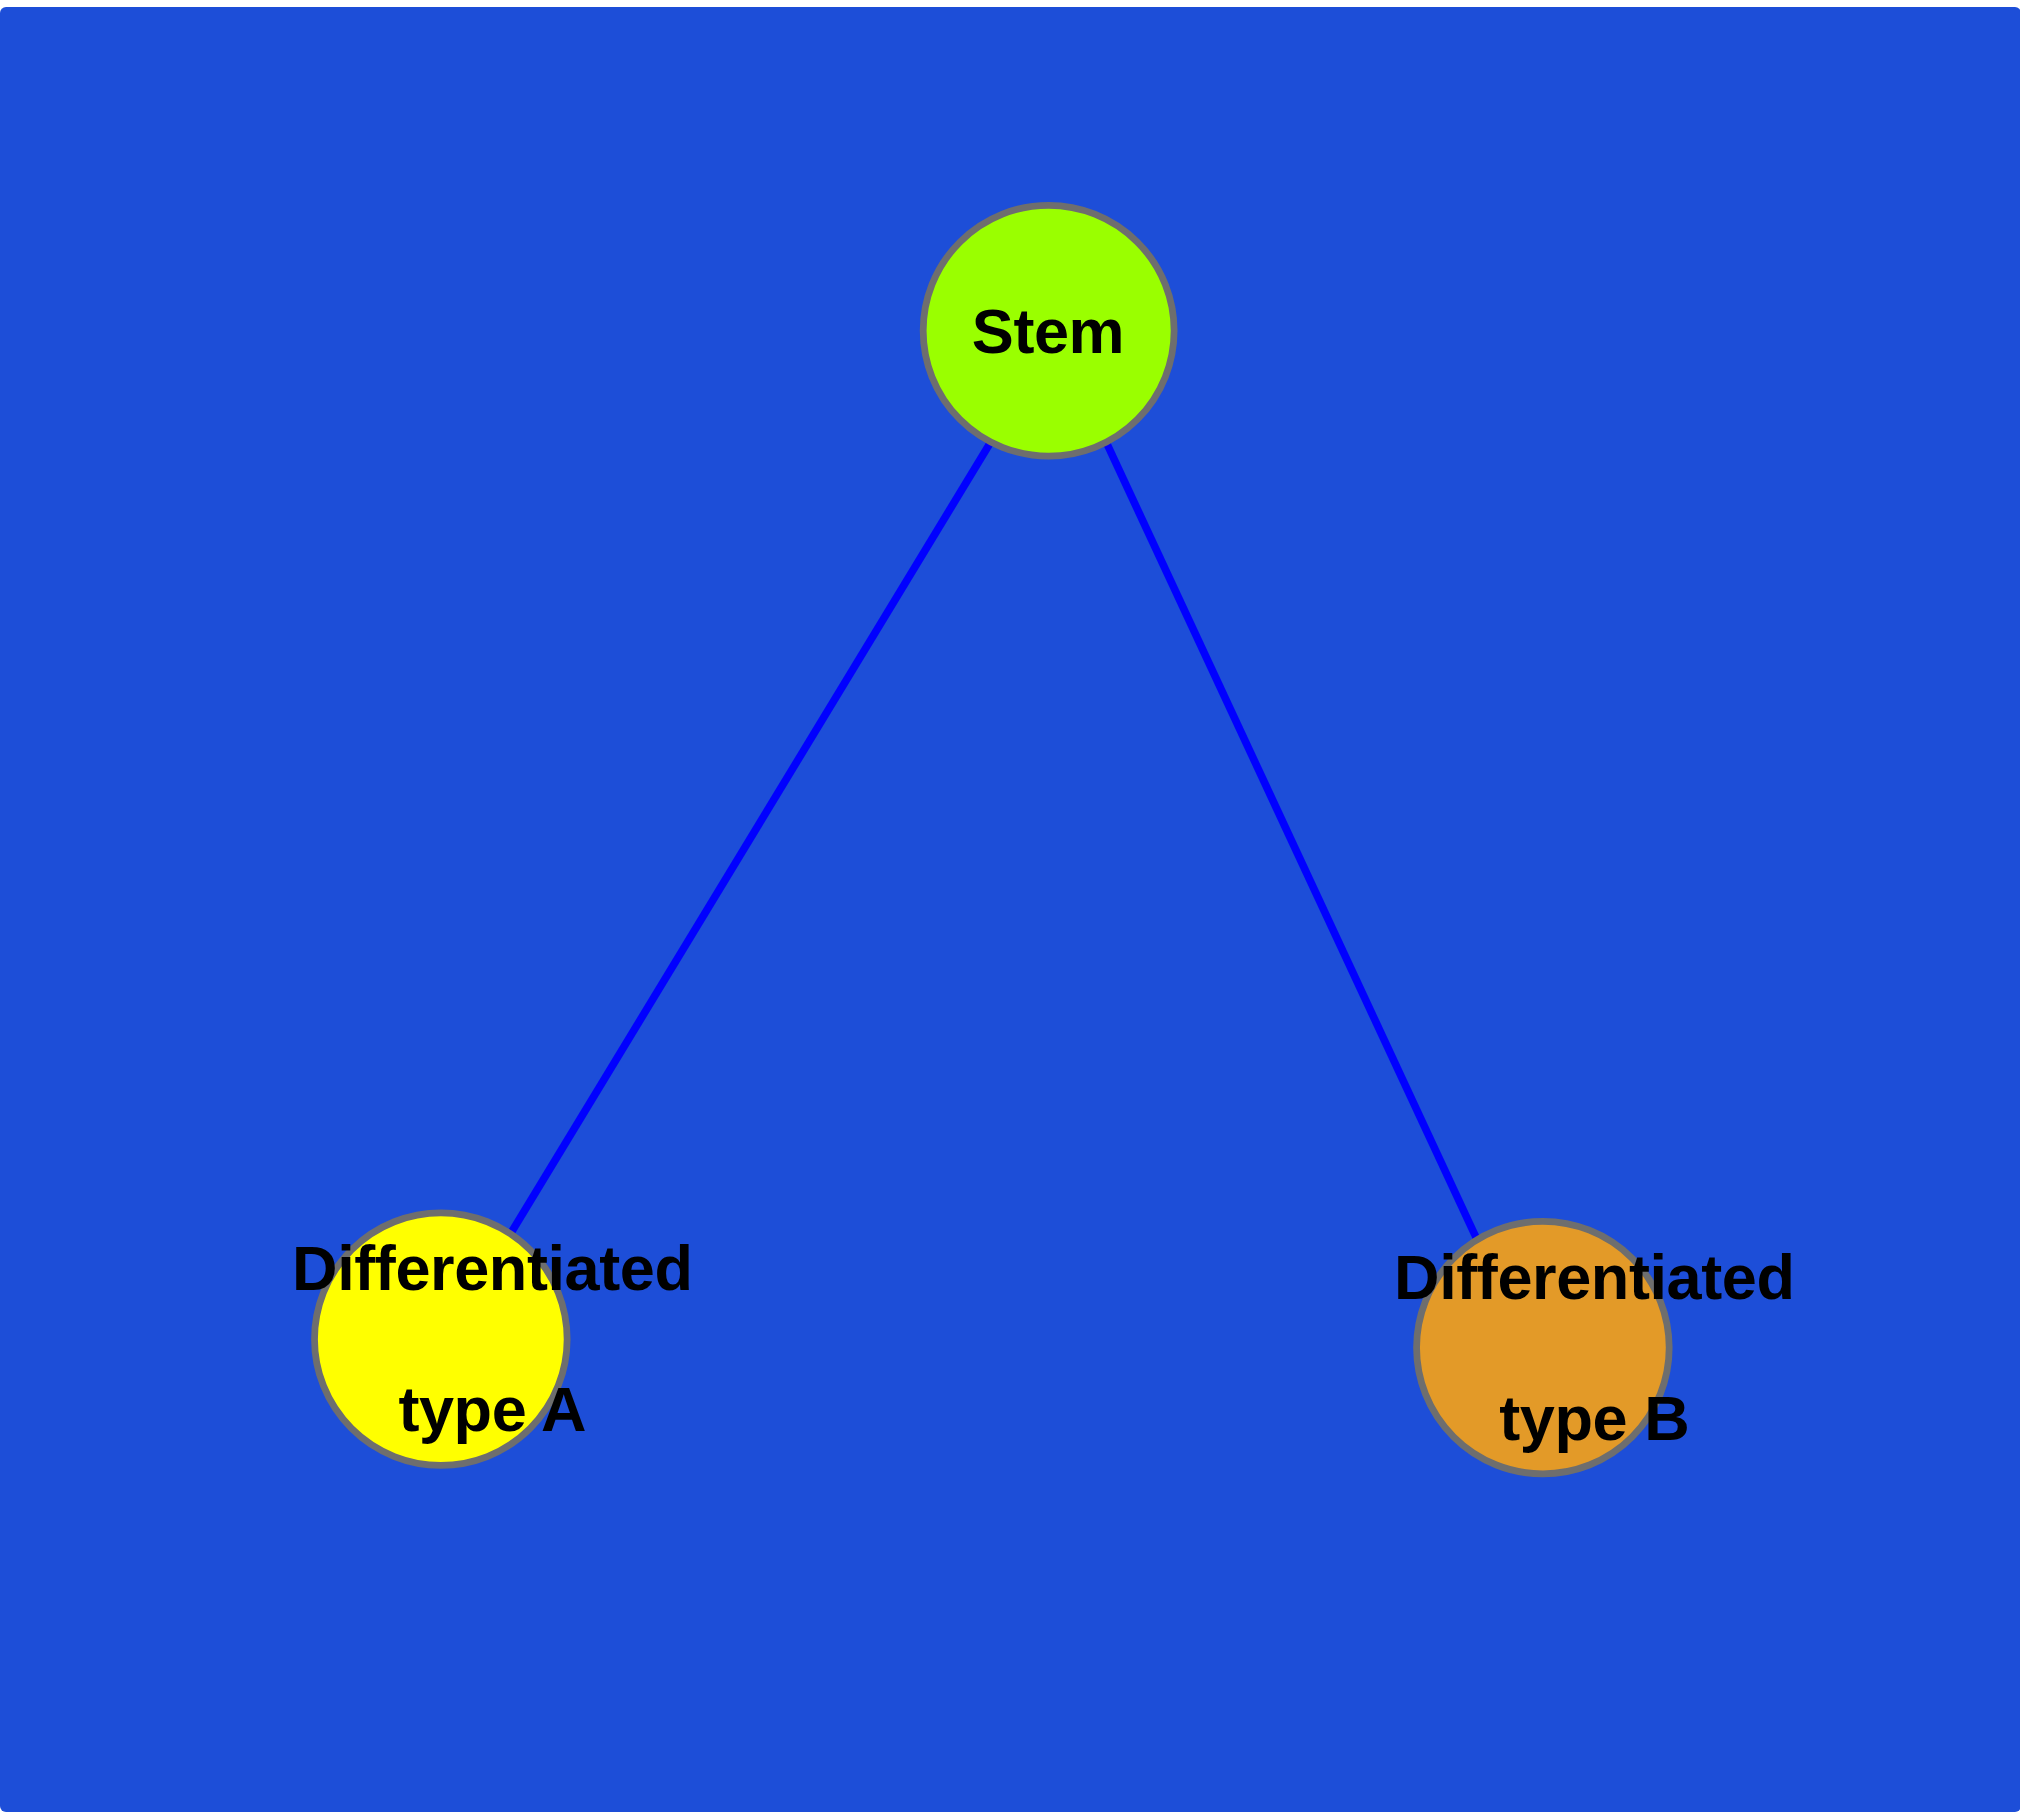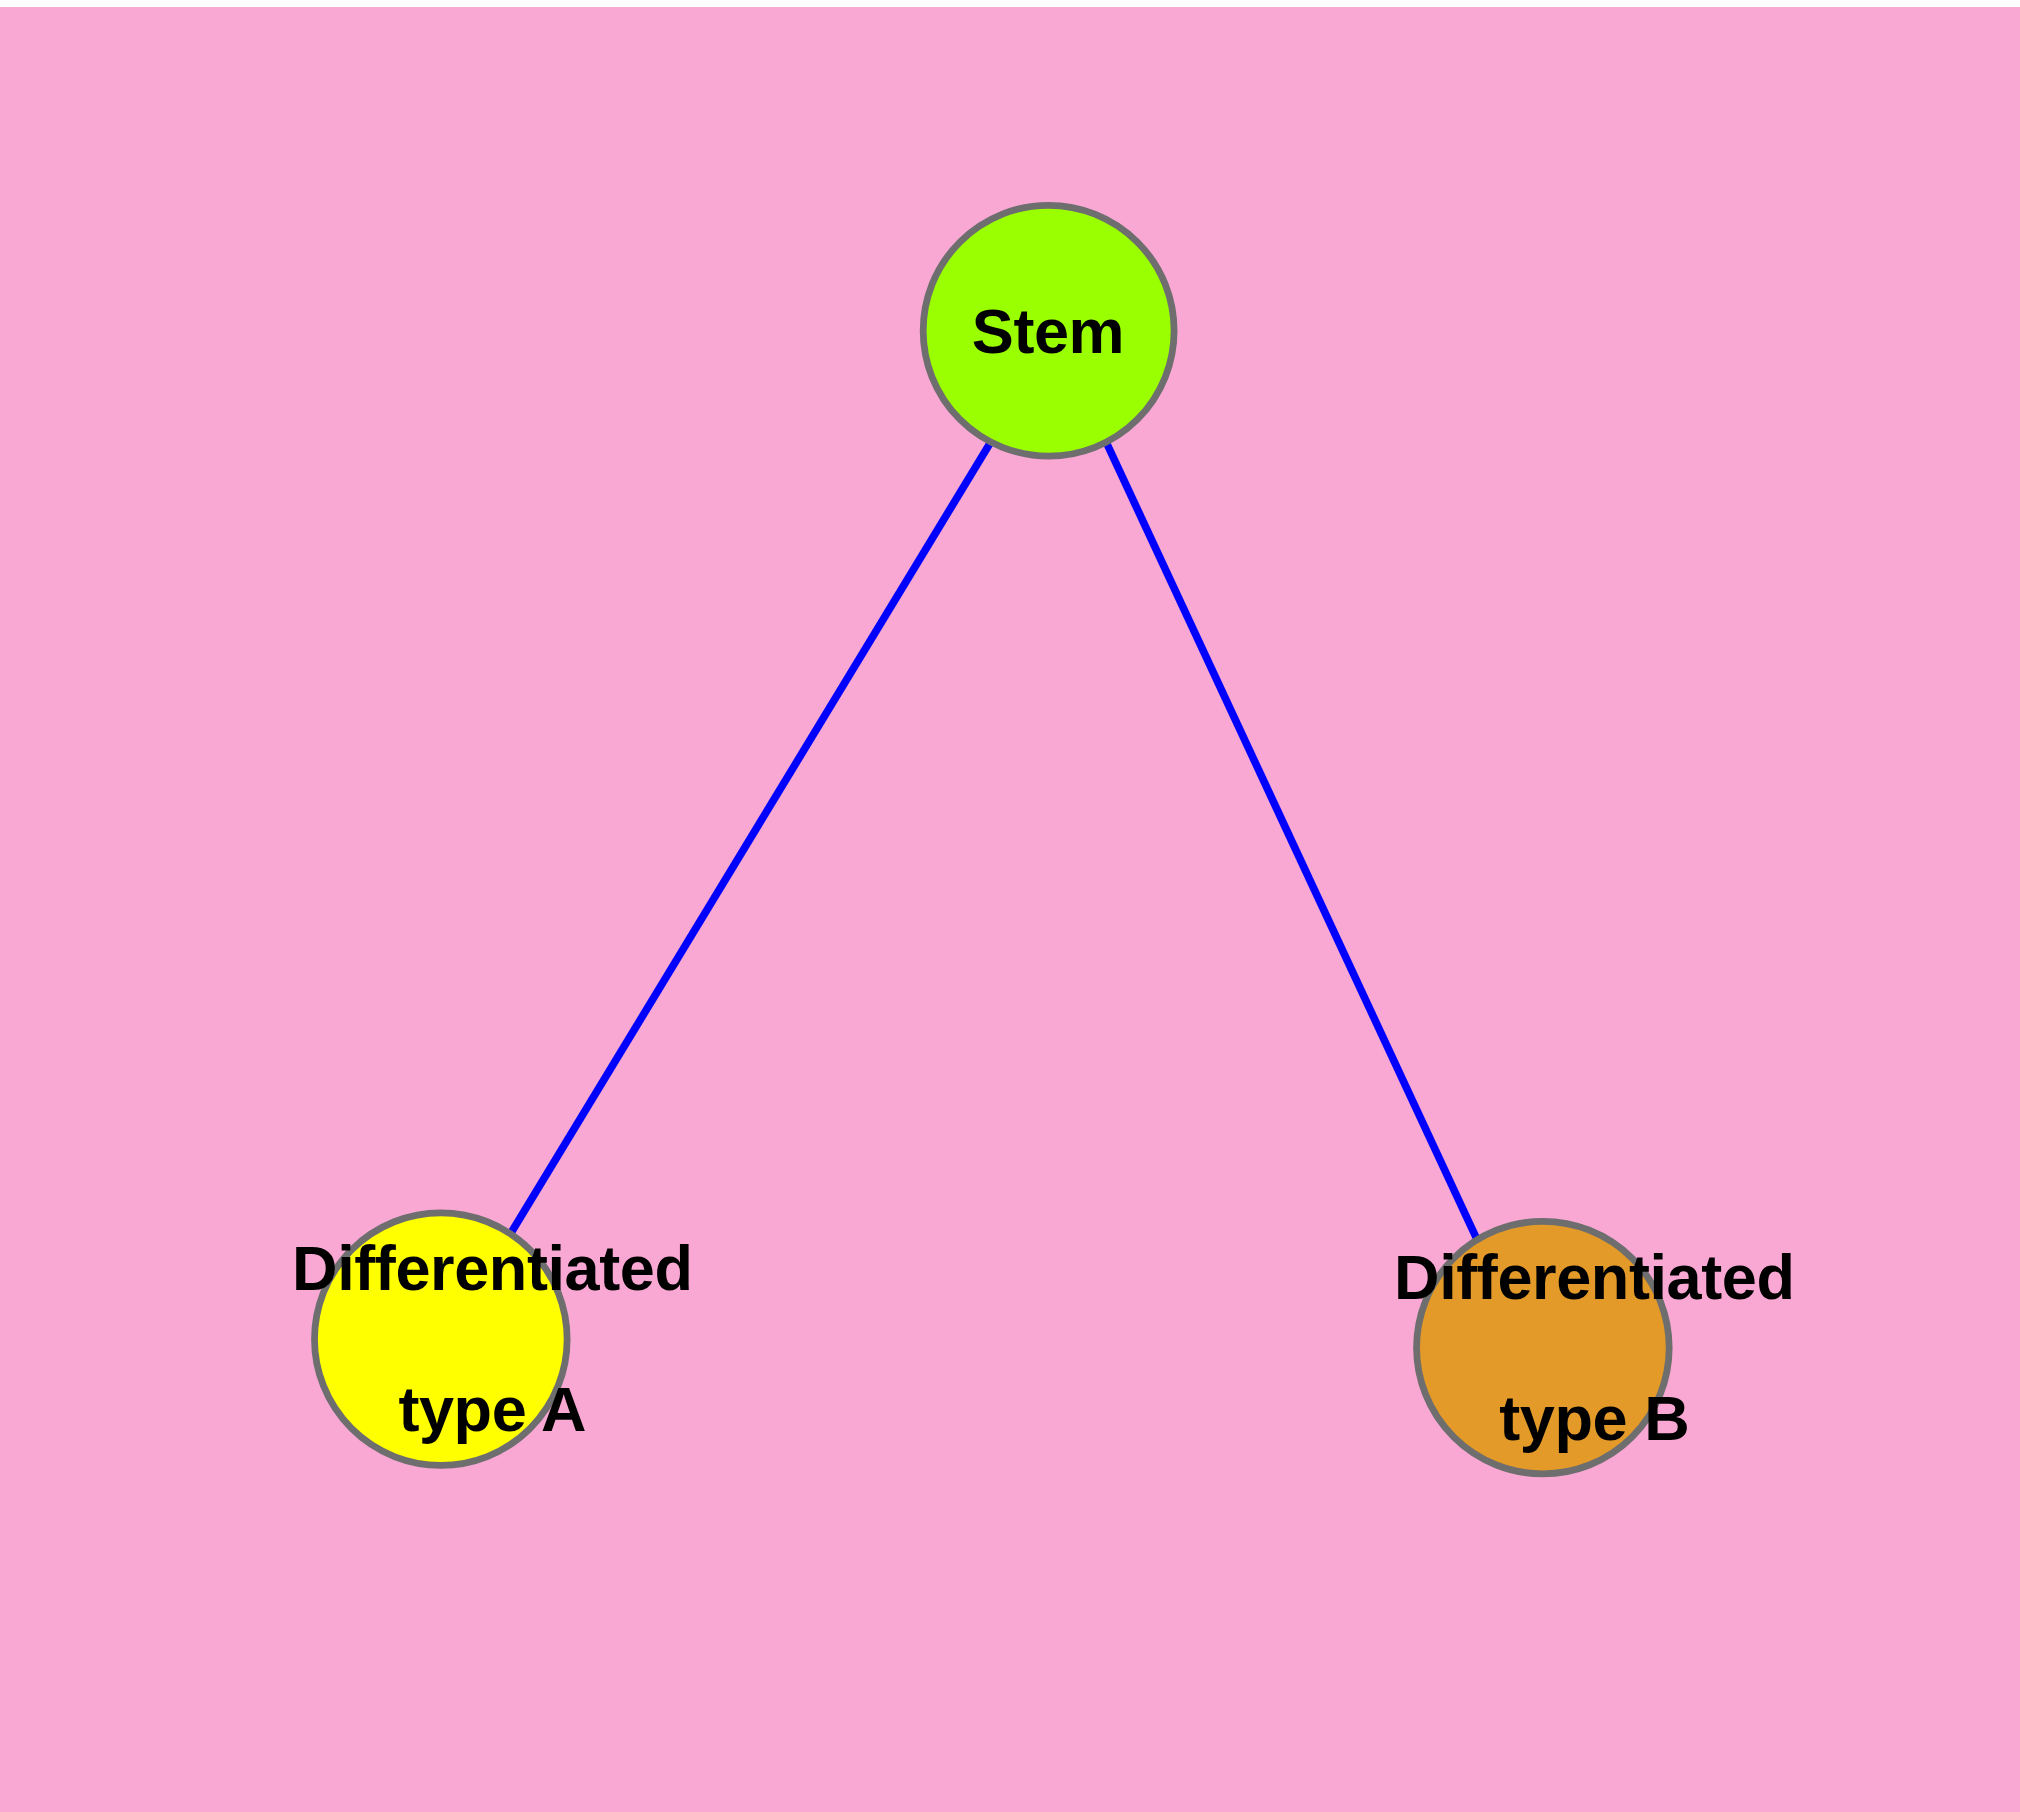--- a/index.html
+++ b/index.html
@@ -40,21 +40,21 @@
     white-space: pre;
     transform: translate(-50%, -50%);
     pointer-events: none;
     letter-spacing: -0.4px;
   }
 </style>
 </head>
 <body>
 
 <div id="canvas">
-  <div id="plot-area" style="background: #f9a8d4;">
+  <div id="plot-area" style="background: #1d4ed8; border-radius: 6px;">
 
     <svg id="graph-svg" viewBox="0 0 2384 2130" preserveAspectRatio="none">
 
       <g>
         <line x1="1175" y1="503" x2="585" y2="1476" stroke="#0000ff" stroke-width="9" stroke-linecap="butt"></line>
         <line x1="1300" y1="503" x2="1757" y2="1486" stroke="#0000ff" stroke-width="9" stroke-linecap="butt"></line>
       </g>
 
       <g>
         <circle cx="1237" cy="382" r="148" fill="#9aff00" stroke="#6e6e6e" stroke-width="8"></circle>

